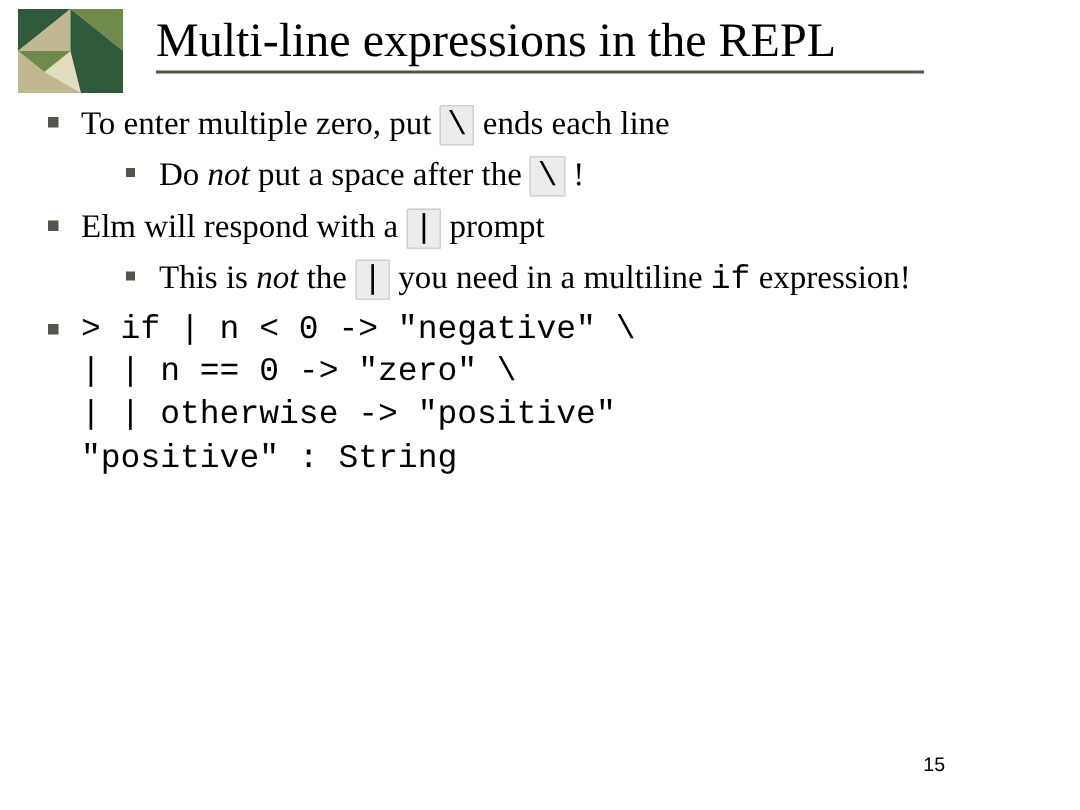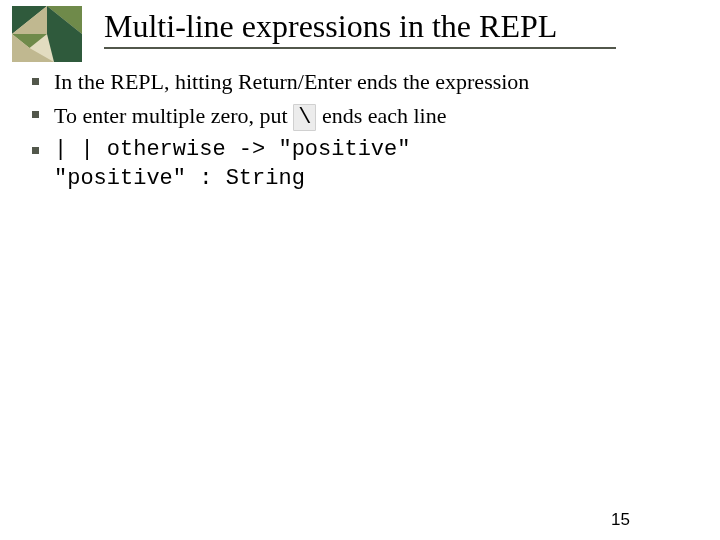--- a/index.html
+++ b/index.html
@@ -99,24 +99,24 @@
     font-family: "Courier New", Courier, monospace;
     font-size: 22px;
     line-height: 1.3;
     margin-top: 2px;
     white-space: pre;
   }
   em { font-style: italic; }
   b { font-weight: bold; }
   .pagenum {
     position: absolute;
-    bottom: 10px;
+    bottom: 23px;
     right: 10px;
     font-family: Arial, sans-serif;
-    font-size: 17px;
+    font-size: 13px;
     color: #000;
   }
 </style>
 </head>
 <body>
 
 <div class="slide">
 
   <div class="header">
     <svg class="logo" viewBox="0 0 100 80">
@@ -130,29 +130,39 @@
       <polygon points="50,40 100,40 100,80 60,80" fill="#2f5a3c"></polygon>
       <polygon points="25,60 60,80 0,80 0,40" fill="#c0b890"></polygon>
     </svg>
     <div class="title-wrap">
       <div class="title">Multi-line expressions in the REPL</div>
     </div>
   </div>
 
   <div class="content">
     <ul class="lvl1">
+
       <li>
-        <span>In the REPL, hitting Return/Enter ends the expression</span>
+        <span>To enter multiple zero, put </span><span class="mono-box">\</span><span> ends each line</span>
+        <ul class="lvl2">
+          <li>
+            <span>Do </span><em>not</em><span> put a space after the </span><span class="mono-box">\</span><span> !</span>
+          </li>
+        </ul>
       </li>
 
       <li>
-        <span>To enter multiple zero, put </span><span class="mono-box">\</span><span> ends each line</span>
+        <span>Elm will respond with a </span><span class="mono-box">|</span><span> prompt</span>
+        <ul class="lvl2">
+          <li>
+            <span>This is </span><em>not</em><span> the </span><span class="mono-box">|</span><span> you need in a multiline </span><span class="mono">if</span><span> expression!</span>
+          </li>
+        </ul>
       </li>
 
-
       <li>
-        <div class="code-block"><div>| | otherwise -&gt; "positive"</div><div>"positive" : String</div></div>
+        <div class="code-block"><div>&gt; if | n &lt; 0 -&gt; "negative" \</div><div>| | n == 0 -&gt; "zero" \</div><div>| | otherwise -&gt; "positive"</div><div>"positive" : String</div></div>
       </li>
     </ul>
   </div>
 
   <div class="pagenum">15</div>
 </div>
 
 </body></html>

